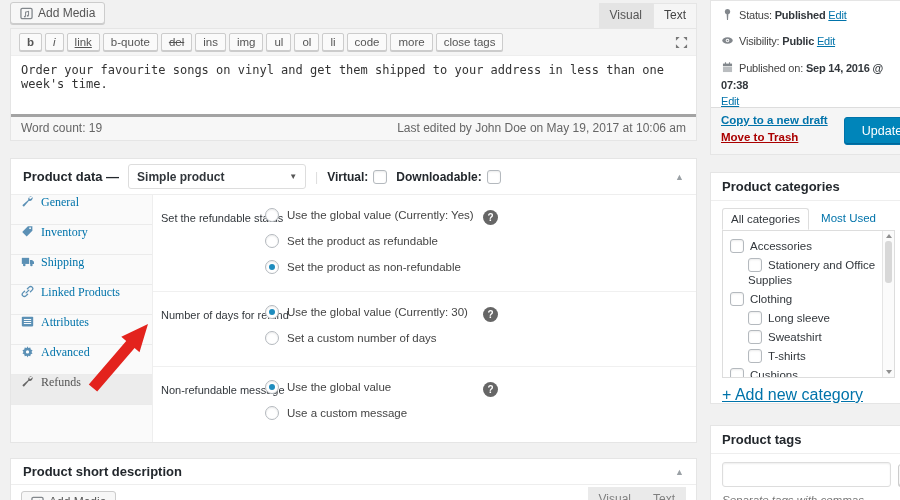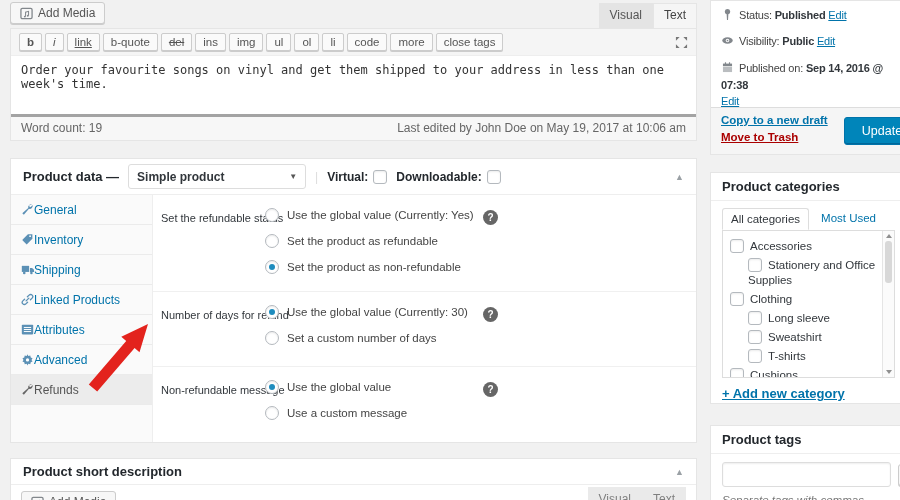--- a/index.html
+++ b/index.html
@@ -86,22 +86,22 @@
     padding:0 8px; font-size:12px; font-weight:bold; color:#32373c; cursor:pointer;
   }
   .pd-select .arrow { font-size:8px; color:#555; }
   .pd-sep { color:#ddd; }
   .pd-check { display:flex; align-items:center; gap:5px; font-weight:bold; color:#23282d; }
   .pd-toggle { margin-left:auto; color:#9aa0a5; font-size:9px; cursor:pointer; }
 
   .pd-body { display:flex; height:247px; }
   .pd-tabs { width:142px; background:#fafafa; border-right:1px solid #eee; }
   .wtab {
-    display:flex; align-items:center; height:30px; padding:0 10px;
-    border-bottom:1px solid #ebebeb; color:#0073aa; cursor:pointer;
+    display:flex; gap:7px; height:30px; padding:0 10px;
+    border-bottom:1px solid #ebebeb; color:#0073aa; cursor:pointer;font-family:Liberation Serif, serif;
   }
   .wtab.active { background:#ececec; color:#555; }
   .wicon svg { width:13px; height:13px; }
   .wtab svg { fill:#5b90b5; }
   .wtab.active svg { fill:#666; }
 
   .pd-content { flex:1; position:relative; background:#fff; }
   .sec { position:relative; }
   .sec-1 { height:97px; border-bottom:1px solid #f0f0f0; }
   .sec-2 { height:75px; border-bottom:1px solid #f0f0f0; }
@@ -178,21 +178,21 @@
   .cat-list { position:relative; border:1px solid #ddd; background:#fff; height:148px; padding:8px 18px 4px 7px; overflow:hidden; }
   .cat-item { font-size:11.5px; color:#32373c; margin-bottom:4px; line-height:15px; }
   .cat-item .checkbox { display:inline-block; vertical-align:-3px; margin-right:6px; }
   .cat-item.ind1 { padding-left:18px; }
   .vscroll { position:absolute; right:0; top:0; bottom:0; width:12px; background:#fbfbfb; border-left:1px solid #e5e5e5; }
   .vs-up { position:absolute; top:3px; left:3px; width:0; height:0;
     border-left:3px solid transparent; border-right:3px solid transparent; border-bottom:4px solid #8f8f8f; }
   .vs-down { position:absolute; bottom:3px; left:3px; width:0; height:0;
     border-left:3px solid transparent; border-right:3px solid transparent; border-top:4px solid #8f8f8f; }
   .vs-thumb { position:absolute; top:10px; left:2px; width:7px; height:42px; background:#d8d8d8; border-radius:3px; }
-  .add-cat { display:inline-block; margin:8px 0 10px; font-size:13px; font-weight:bold; }
+  .add-cat { display:inline-block; margin:8px 0 10px; font-size:16px; font-weight:normal; }
 
   #tags-box { top:425px; height:80px; }
   .tags-body { padding:8px 11px; }
   .tags-row { display:flex; align-items:center; gap:7px; }
   .tags-input {
     flex:1; height:25px; border:1px solid #ddd; border-radius:3px; background:#fff;
     box-shadow:inset 0 1px 2px rgba(0,0,0,.07); font-size:12px; padding:0 6px;
     font-family:"Liberation Sans","DejaVu Sans",sans-serif; color:#32373c;
   }
   .tags-help { margin-top:7px; font-size:11.5px; font-style:italic; color:#777; }

